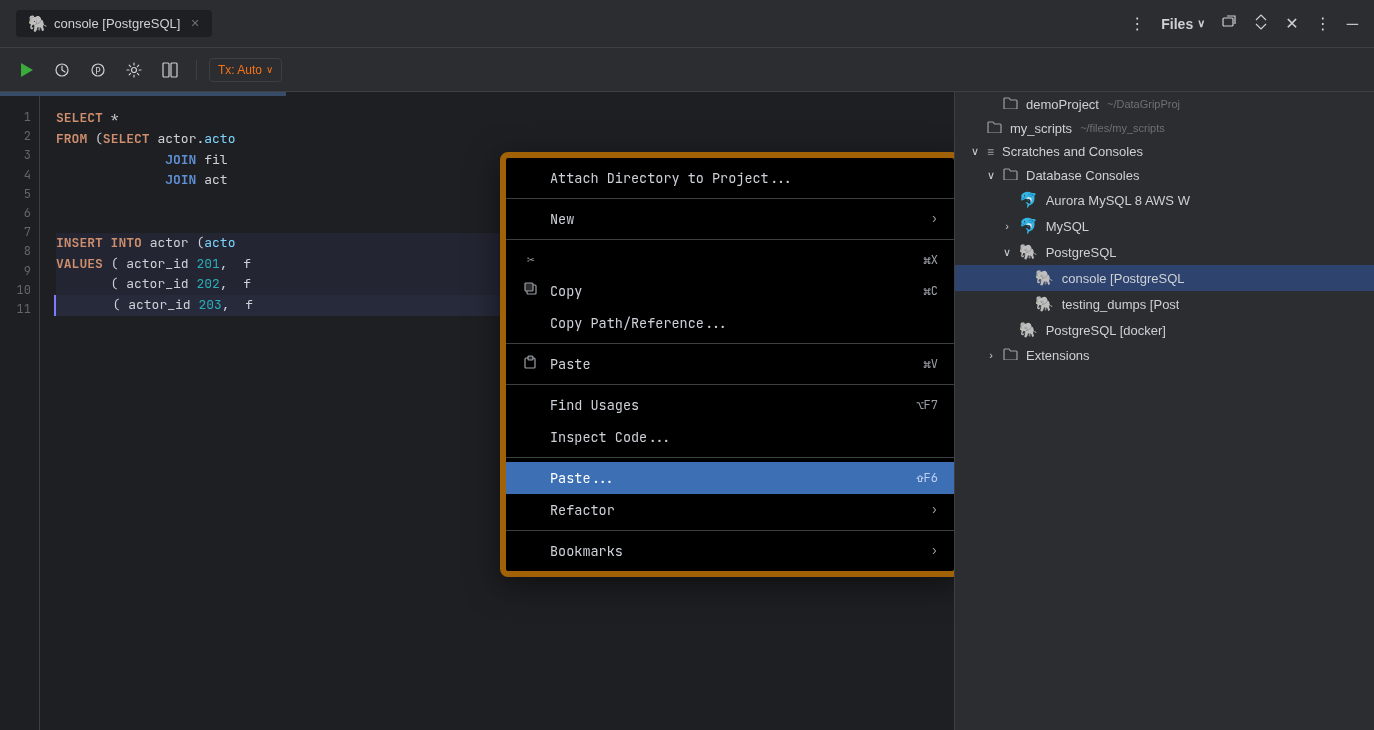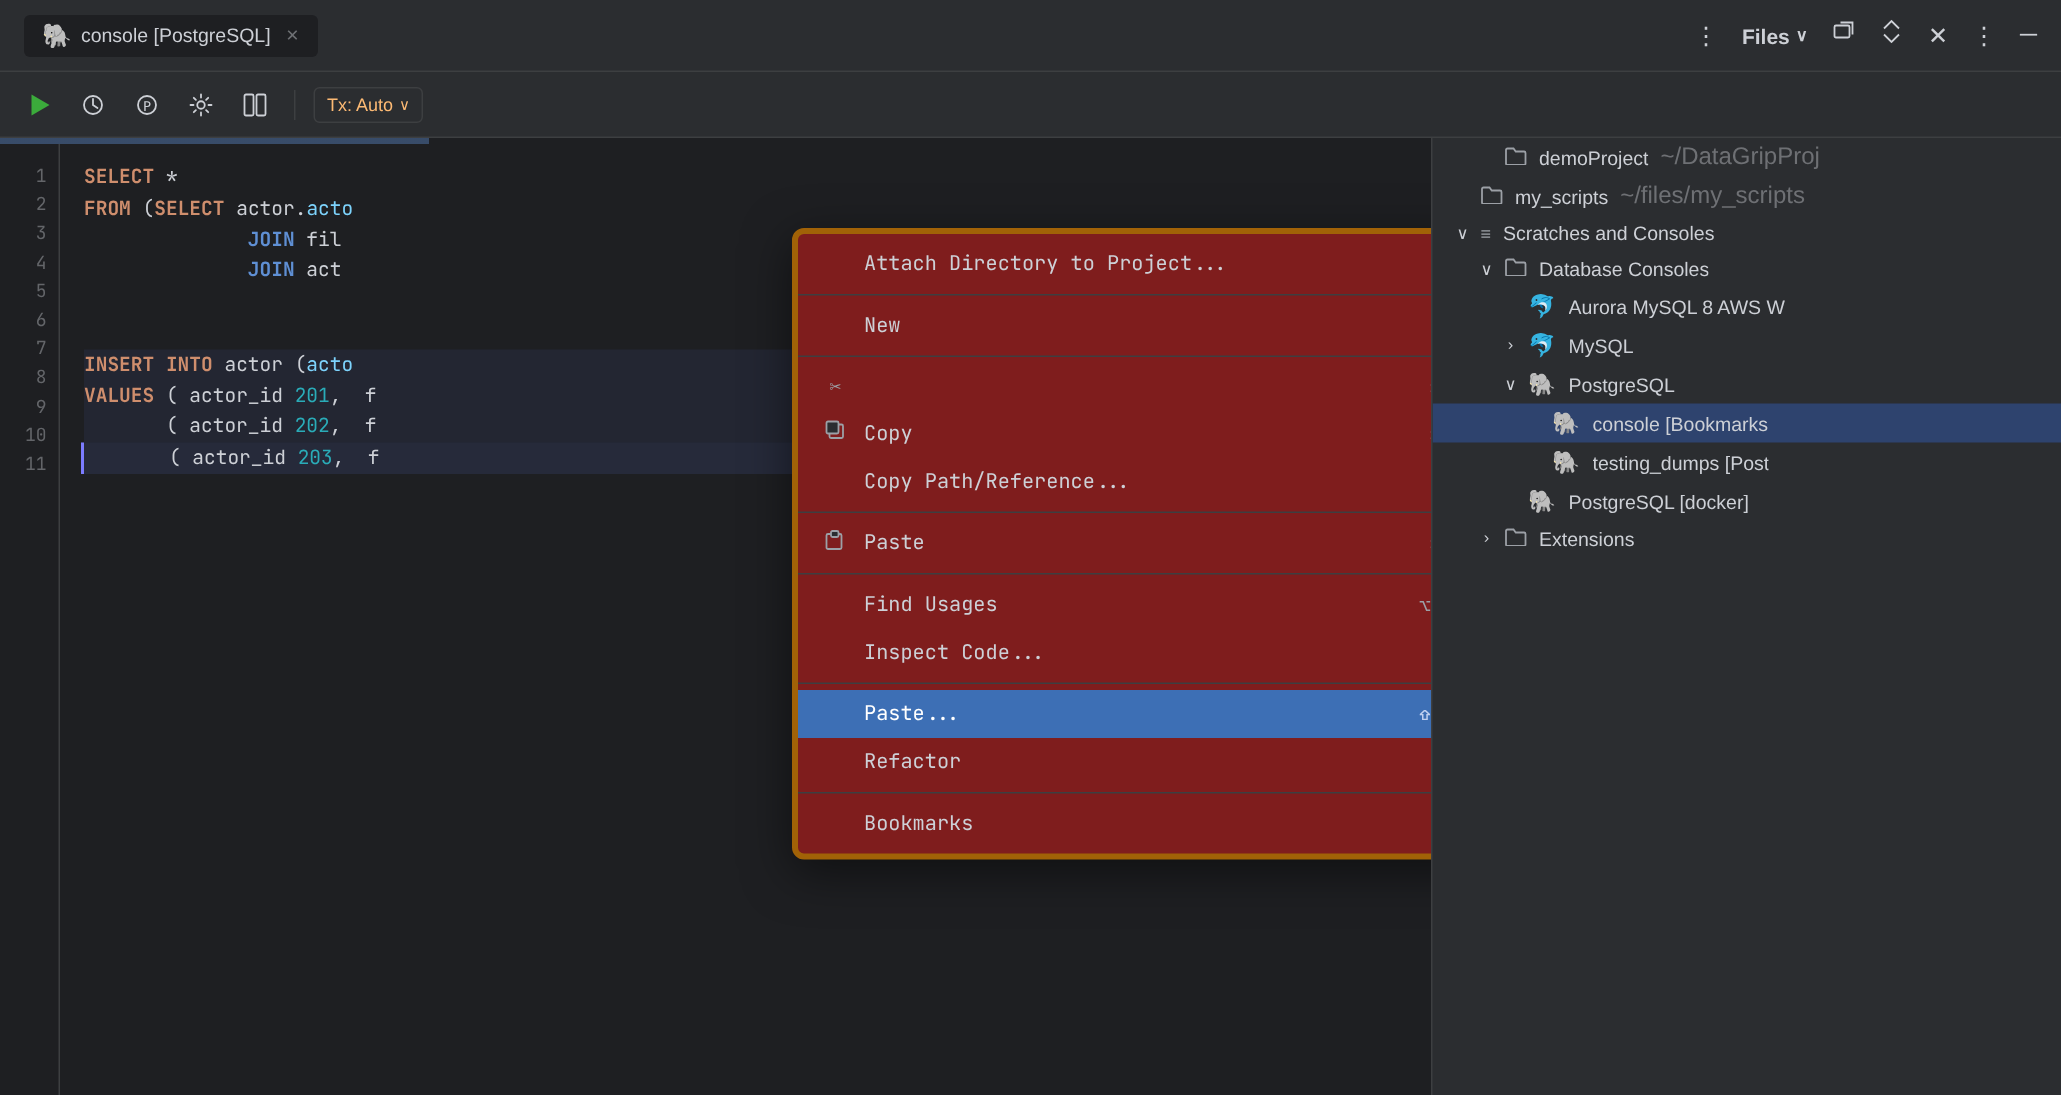--- a/index.html
+++ b/index.html
@@ -89,21 +89,21 @@
       margin: 0 4px;
     }
     .tx-dropdown {
       display: flex;
       align-items: center;
       gap: 4px;
       padding: 4px 8px;
       border: 1px solid #3d3f41;
       border-radius: 4px;
       cursor: pointer;
-      color: #fdba74;
+      color: #f97316;
       font-size: 12px;
       background: #2b2d30;
     }
 
     
     .main-content {
       display: flex;
       flex: 1;
       overflow: hidden;
     }
@@ -140,25 +140,25 @@
     .code-line { white-space: pre; }
     .kw { color: #cf8e6d; font-weight: bold; }
     .kw-blue { color: #5f8fd4; font-weight: bold; }
     .ident { color: #7dd3fc; }
     .num { color: #2aacb8; }
     .plain { color: #cdd0d6; }
 
     
     .context-menu {
       position: absolute;
-      left: 528px;
+      left: 500px;
       top: 60px;
       width: 460px;
-      background: #7f1d1d;
-      border: 4px solid #a16207;
+      background: #000000;
+      border: 6px solid #a16207;
       border-radius: 8px;
       box-shadow: 0 8px 32px rgba(0,0,0,0.5);
       z-index: 100;
       padding: 4px 0;
     }
     .menu-item {
       display: flex;
       align-items: center;
       padding: 7px 16px;
       cursor: pointer;
@@ -212,21 +212,21 @@
       overflow: hidden;
     }
     .tree-item.selected { background: #2e436e; }
     .tree-arrow {
       width: 16px;
       text-align: center;
       color: #9ca0a6;
       font-size: 11px;
     }
     .tree-label { overflow: hidden; text-overflow: ellipsis; }
-    .tree-sublabel { color: #6e7074; font-size: 16px; margin-left: 4px; }
+    .tree-sublabel { color: #6e7074; font-size: 11px; margin-left: 4px; }
 
     
     .scroll-hint {
       height: 4px;
       background: linear-gradient(to right, #5f8fd4 30%, transparent 30%);
       opacity: 0.4;
     }
   </style>
 </head>
 <body>
@@ -468,21 +468,21 @@
 
     <div class="tree-item" style="padding-left:44px;">
       <span class="tree-arrow" style="color:#cdd0d6;">∨</span>
       <span style="margin-right:4px;font-size:15px;">🐘</span>
       <span class="tree-label">PostgreSQL</span>
     </div>
 
     <div class="tree-item selected" style="padding-left:60px;">
       <span class="tree-arrow"></span>
       <span style="margin-right:4px;font-size:15px;">🐘</span>
-      <span class="tree-label">console [Bookmarks</span>
+      <span class="tree-label">console [PostgreSQL</span>
     </div>
 
     <div class="tree-item" style="padding-left:60px;">
       <span class="tree-arrow"></span>
       <span style="margin-right:4px;font-size:15px;">🐘</span>
       <span class="tree-label">testing_dumps [Post</span>
     </div>
 
     <div class="tree-item" style="padding-left:44px;">
       <span class="tree-arrow"></span>

